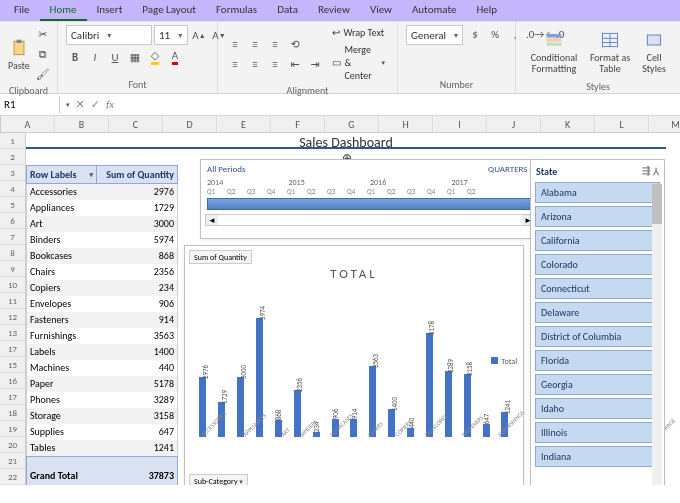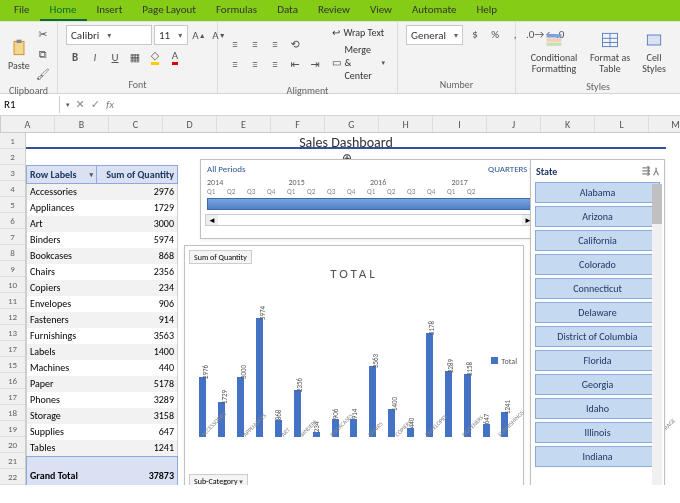--- a/index.html
+++ b/index.html
@@ -1,19 +1,19 @@
 <!DOCTYPE html>
 <html><head>
 <meta charset="utf-8">
 <style>
 * { margin: 0; padding: 0; box-sizing: border-box; }
 body { font-family: "Segoe UI", Calibri, Arial, sans-serif; font-size: 11px; background: #fff; width: 680px; height: 503px; overflow: hidden; }
 
 
-.menubar { display: flex; height: 22px; background: #84cc16; padding: 0 4px; border-bottom: 1px solid #e0e0e0; }
+.menubar { display: flex; height: 22px; background: #c4b5fd; padding: 0 4px; border-bottom: 1px solid #e0e0e0; }
 .menubar .tab { padding: 3px 10px; color: #333; cursor: pointer; }
 .menubar .tab.active { color: #0b6b32; border-bottom: 2px solid #0b6b32; font-weight: 500; }
 
 
 .ribbon { display: flex; height: 72px; background: #f3f3f3; border-bottom: 1px solid #d4d4d4; }
 .ribbon-group { display: flex; flex-direction: column; padding: 3px 8px 2px 8px; border-right: 1px solid #ddd; }
 .ribbon-group-body { flex: 1; display: flex; align-items: center; gap: 4px; }
 .ribbon-group-label { text-align: center; font-size: 10px; color: #666; padding-top: 1px; }
 .ribbon-lgbtn { display: flex; flex-direction: column; align-items: center; justify-content: center; width: 44px; height: 54px; cursor: pointer; font-size: 10px; color: #444; text-align: center; line-height: 1.1; }
 .ribbon-lgbtn svg, .ribbon-lgbtn .ico { width: 20px; height: 20px; margin-bottom: 2px; }
@@ -78,21 +78,21 @@
 .chart-col { flex: 1; display: flex; flex-direction: column; align-items: center; position: relative; }
 .bar { width: 7px; background: #4472c4; }
 .bar-label { position: absolute; top: -14px; font-size: 7px; color: #555; transform: rotate(-90deg); transform-origin: bottom; white-space: nowrap; left: 50%; }
 .chart-x { display: flex; margin: 0 10px; gap: 3px; }
 .chart-x span { flex: 1; font-size: 6px; color: #888; text-align: center; transform: rotate(-45deg); transform-origin: top left; white-space: nowrap; height: 30px; padding-left: 6px; }
 .chart-legend { position: absolute; right: 6px; top: 110px; font-size: 8px; color: #555; }
 .chart-legend .sw { display: inline-block; width: 7px; height: 7px; background: #4472c4; margin-right: 3px; }
 .chart-sub-btn { position: absolute; left: 4px; bottom: 4px; font-size: 8px; padding: 1px 4px; border: 1px solid #ccc; background: #f4f4f4; }
 
 
-.slicer { position: absolute; left: 504px; top: 26px; width: 135px; height: 334px; border: 1px solid #c0c0c0; background: #fff; font-size: 10px; box-shadow: 0 1px 3px rgba(0,0,0,0.08); text-align: center; }
+.slicer { position: absolute; left: 504px; top: 26px; width: 135px; height: 334px; border: 1px solid #c0c0c0; background: #fff; font-size: 10px; box-shadow: 0 1px 3px rgba(0,0,0,0.08); }
 .slicer-head { display: flex; justify-content: space-between; align-items: center; padding: 4px 5px; font-weight: bold; color: #1f3864; }
 .slicer-head .icons { display: flex; gap: 3px; color: #888; font-size: 10px; }
 .slicer-body { padding: 0 4px; overflow: hidden; }
 .slicer-item { background: #c5d9f1; border: 1px solid #8ea9db; color: #1f3864; padding: 3px 5px; margin-bottom: 3px; cursor: pointer; font-size: 10px; }
 .slicer-scrollbar { position: absolute; right: 2px; top: 24px; bottom: 4px; width: 10px; background: #f0f0f0; }
 .slicer-thumb { position: absolute; top: 0; width: 100%; height: 40px; background: #c0c0c0; }
 
 .caret-down { font-size: 7px; color: #555; }
 </style>
 </head>

